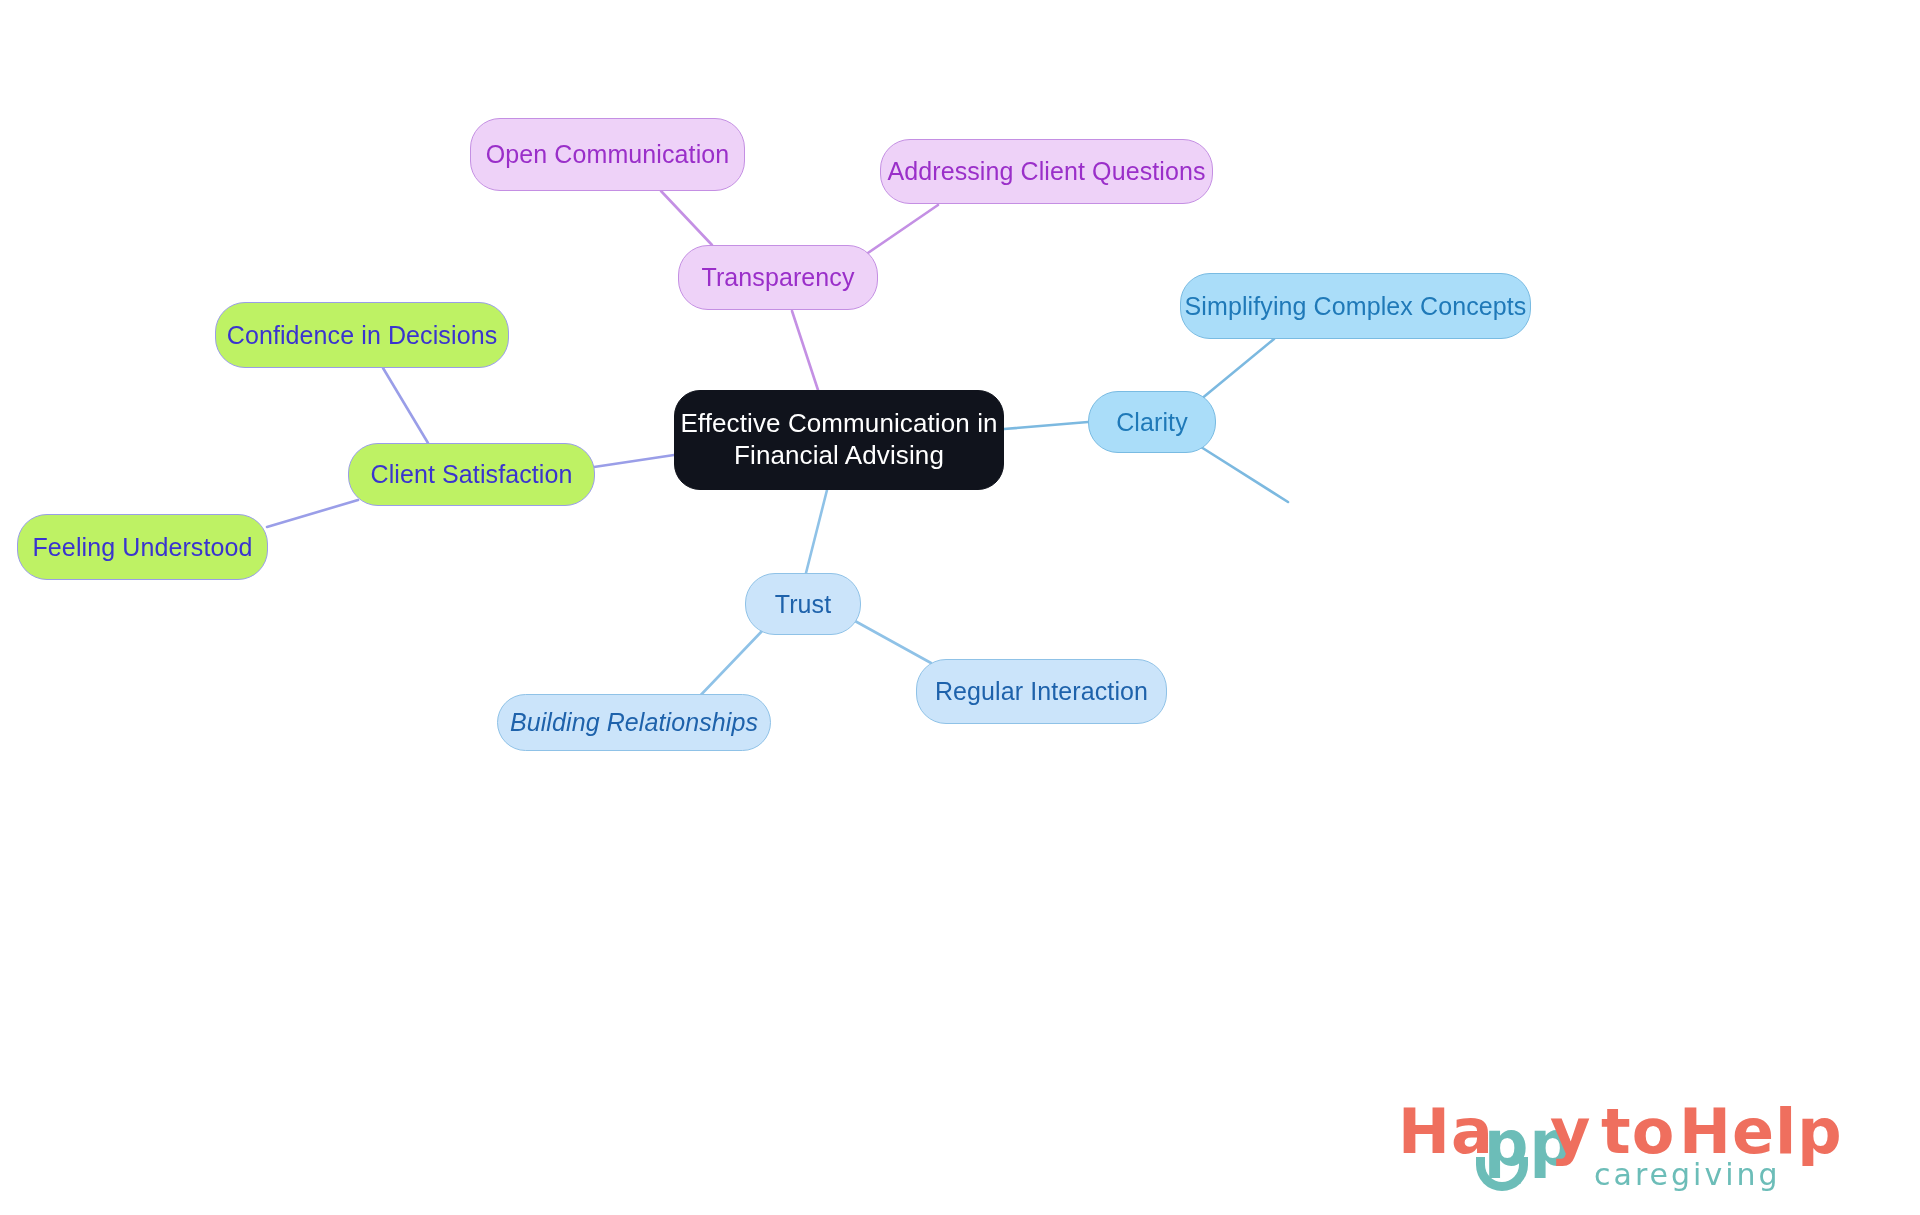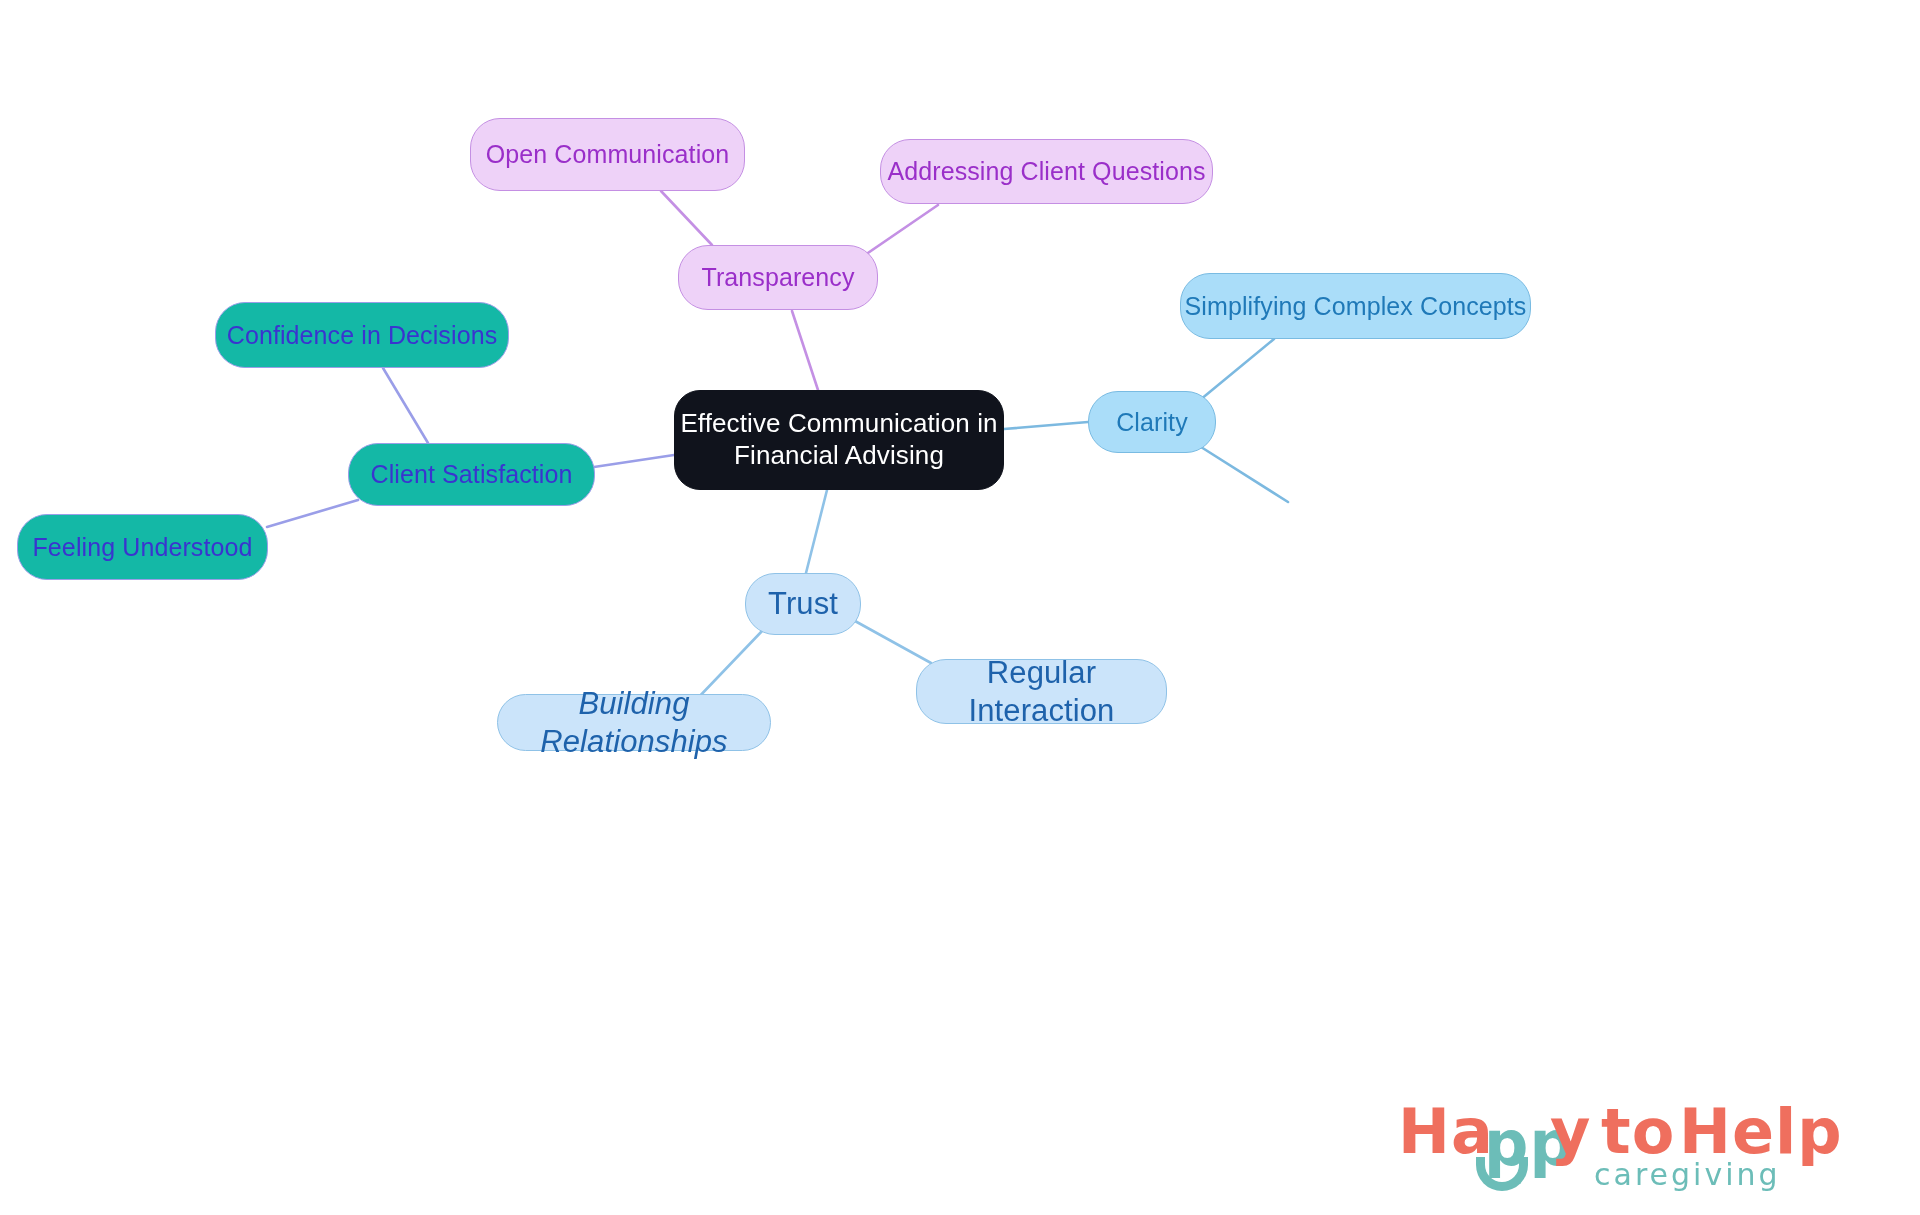--- a/index.html
+++ b/index.html
@@ -45,40 +45,40 @@
     font-size: 26px;
   }
   .node-purple {
     background: #eed2f8;
     border-color: #c48fe3;
     color: #9a2fc9;
     border-radius: 30px;
     font-size: 25px;
   }
   .node-periwinkle {
-    background: #14b8a6;
+    background: #bef264;
     border-color: #9a9ee8;
     color: #3a34cf;
     border-radius: 30px;
     font-size: 25px;
     text-align: right;
   }
   .node-blue {
     background: #aaddf9;
     border-color: #79bbe2;
     color: #1f79b8;
     border-radius: 30px;
     font-size: 25px;
   }
   .node-lightblue {
     background: #cbe4fa;
     border-color: #8fc2e7;
     color: #1e62ab;
     border-radius: 30px;
-    font-size: 31px;
+    font-size: 25px;
   }
   #logo {
     position: absolute;
     left: 1398px;
     top: 1095px;
     width: 400px;
     height: 105px;
   }
   .logo-word {
     position: absolute;

